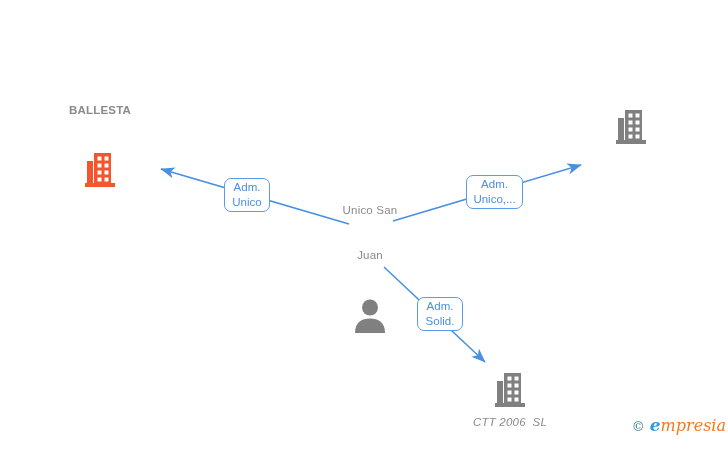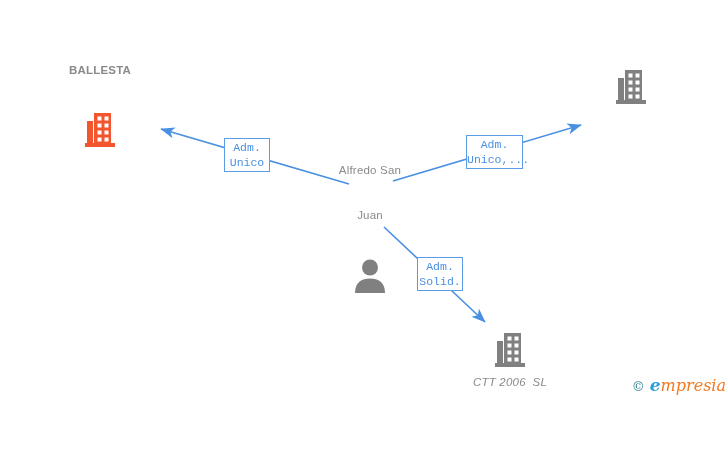--- a/index.html
+++ b/index.html
@@ -1,34 +1,33 @@
 <!DOCTYPE html>
 <html><head>
 <meta charset="utf-8">
 <style>
   html,body{margin:0;padding:0;background:#ffffff;}
   .canvas{
     position:relative;width:728px;height:398px;background:#ffffff;
-    font-family:"Liberation Sans",sans-serif;overflow:hidden;
+    font-family:"Liberation Sans",sans-serif;overflow:hidden;margin-top:40px;
   }
   .edges-layer{position:absolute;left:0;top:0;width:728px;height:450px;}
   .node{position:absolute;text-align:center;cursor:pointer;}
   .node-label{
     color:#8a8a8a;font-size:11.5px;line-height:15px;white-space:pre;
     letter-spacing:.2px;
   }
   .node-label.bold{font-weight:bold;color:#8a8a8a;}
   .icon-wrap{display:inline-block;margin-top:5px;}
   .edge-label{
     position:absolute;box-sizing:border-box;background:#ffffff;
-    border:1.6px solid #5c9ce6;border-radius:0;color:#4a90e2;
+    border:1.6px solid #5c9ce6;border-radius:7px;color:#4a90e2;
     font-size:11.5px;line-height:15px;text-align:center;
     display:flex;flex-direction:column;justify-content:center;
     cursor:pointer;
-    font-family:Liberation Mono, monospace;
   }
   .logo{
     position:absolute;right:2px;bottom:3px;cursor:pointer;
     font-family:"DejaVu Serif",serif;font-style:italic;white-space:nowrap;
   }
   .logo .copy{color:#2e7e8f;font-size:13px;font-style:normal;}
   .logo .e{color:#2d9cdb;font-size:17px;font-weight:bold;}
   .logo .rest{color:#f47920;font-size:16px;}
 </style>
 </head>
@@ -89,21 +88,21 @@
             <rect x="20.5" y="17.5" width="4" height="4"></rect>
           <rect x="13.5" y="24.5" width="4" height="4"></rect>
             <rect x="20.5" y="24.5" width="4" height="4"></rect>
         </g>
       </svg>
     </span>
   </div>
 
   <div class="node" style="left:308px;top:133px;width:124px;">
     <div class="node-label">
-      <span style="display:block">Alfredo San</span>
+      <span style="display:block">Unico San</span>
       <span style="display:block">Juan</span>
     </div>
     <span class="icon-wrap" style="margin-top:6px;">
       <svg width="40" height="34" viewBox="0 0 40 34">
         <g fill="#808080">
           <circle cx="20" cy="8.5" r="8"></circle>
           <path d="M5 34 C5 23.5 11.5 19.5 20 19.5 C28.5 19.5 35 23.5 35 34 Z"></path>
         </g>
       </svg>
     </span>

